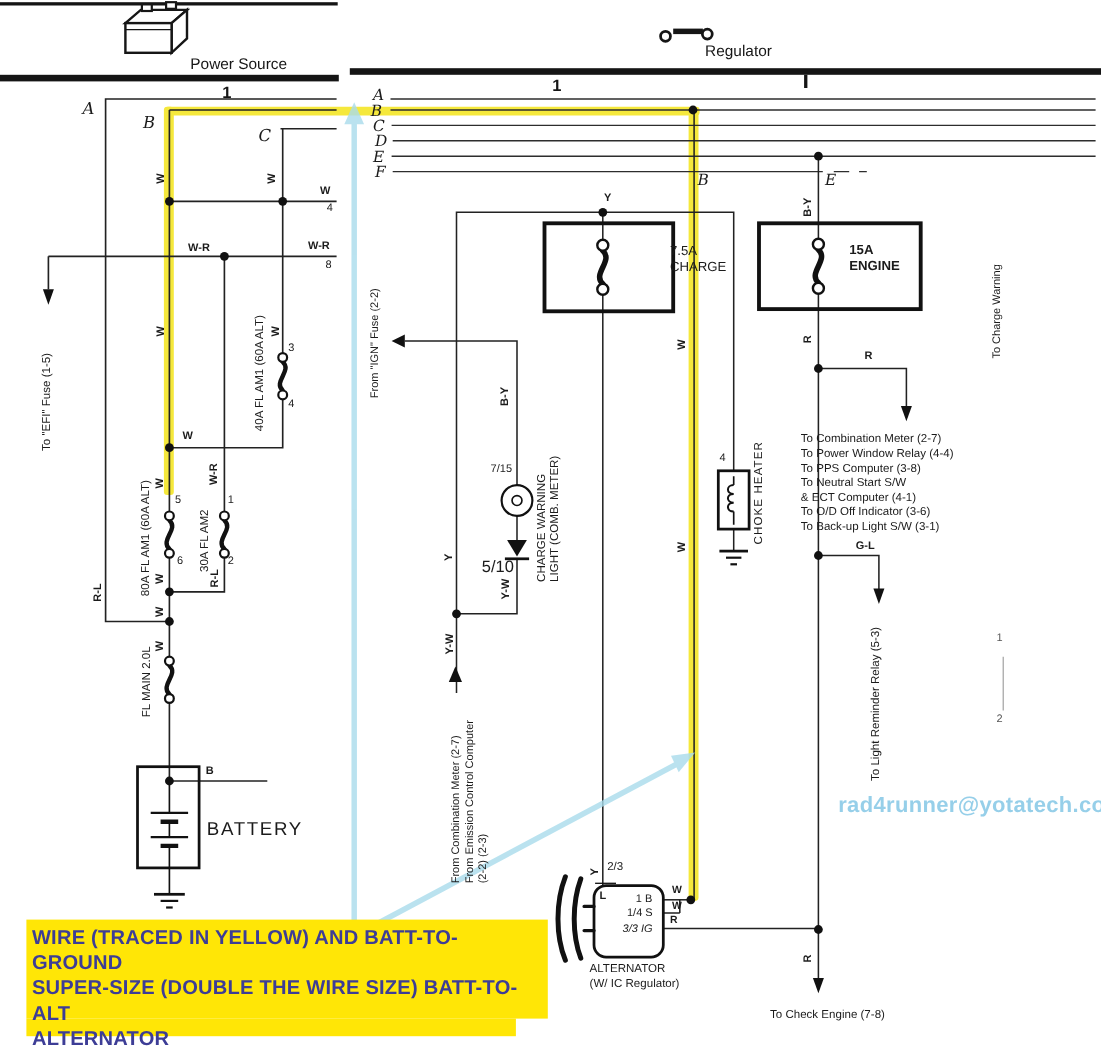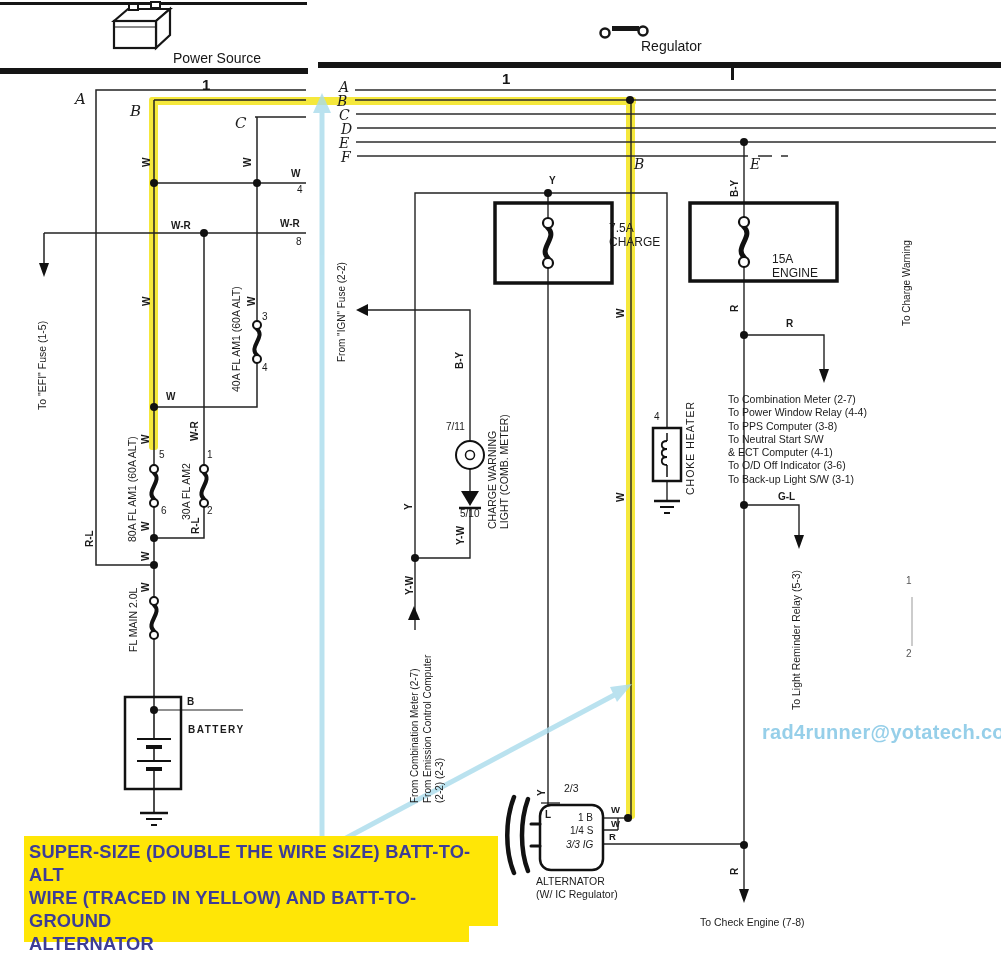--- a/index.html
+++ b/index.html
@@ -241,75 +241,75 @@
       <div class="lbl rot" style="left: 189px; top: 441px; font-size: 10px; font-weight: bold;">W-R</div>
       <div class="lbl" style="left: 207px; top: 449px; font-size: 10px;">1</div>
       <div class="lbl" style="left: 207px; top: 505px; font-size: 10px;">2</div>
       <div class="lbl rot" style="left: 181px; top: 520px; font-size: 10.5px;">30A FL AM2</div>
       <div class="lbl rot" style="left: 190px; top: 534px; font-size: 10px; font-weight: bold;">R-L</div>
       <div class="lbl rot" style="left: 140px; top: 531px; font-size: 10px; font-weight: bold;">W</div>
       <div class="lbl rot" style="left: 140px; top: 561px; font-size: 10px; font-weight: bold;">W</div>
       <div class="lbl rot" style="left: 140px; top: 592px; font-size: 10px; font-weight: bold;">W</div>
       <div class="lbl rot" style="left: 128px; top: 652px; font-size: 10.5px;">FL MAIN 2.0L</div>
       <div class="lbl" style="left: 187px; top: 696px; font-size: 10px; font-weight: bold;">B</div>
-      <div class="lbl" style="left: 188px; top: 724px; font-size: 10px; letter-spacing: 1.5px; font-weight: bold;">BATTERY</div>
+      <div class="lbl" style="left: 188px; top: 744px; font-size: 17px; letter-spacing: 1.5px;">BATTERY</div>
       <div class="lbl" style="left: 549px; top: 175px; font-size: 10px; font-weight: bold;">Y</div>
       <div class="lbl" style="left: 561px; top: 221px; font-size: 12px; font-weight: normal; line-height: 14px; margin-left: 48px;">7.5A
 CHARGE</div>
       <div class="lbl rot" style="left: 336px; top: 362px; font-size: 10px;">From "IGN" Fuse (2-2)</div>
       <div class="lbl rot" style="left: 454px; top: 369px; font-size: 10px; font-weight: bold;">B-Y</div>
       <div class="lbl rot" style="left: 729px; top: 197px; font-size: 10px; font-weight: bold;">B-Y</div>
-      <div class="lbl" style="left: 772px; top: 220px; font-size: 12px; font-weight: normal; line-height: 14px; margin-top: 32px;">15A
+      <div class="lbl" style="left: 772px; top: 220px; font-size: 12px; font-weight: bold; line-height: 14px;">15A
 ENGINE</div>
       <div class="lbl rot" style="left: 901px; top: 326px; font-size: 10px;">To Charge Warning</div>
       <div class="lbl rot" style="left: 615px; top: 318px; font-size: 10px; font-weight: bold;">W</div>
       <div class="lbl rot" style="left: 615px; top: 502px; font-size: 10px; font-weight: bold;">W</div>
       <div class="lbl rot" style="left: 729px; top: 312px; font-size: 10px; font-weight: bold;">R</div>
       <div class="lbl" style="left: 786px; top: 318px; font-size: 10px; font-weight: bold;">R</div>
       <div class="lbl" style="left: 728px; top: 393px; font-size: 10.5px; line-height: 13.3px;">To Combination Meter (2-7)
 To Power Window Relay (4-4)
 To PPS Computer (3-8)
 To Neutral Start S/W
 &amp; ECT Computer (4-1)
 To O/D Off Indicator (3-6)
 To Back-up Light S/W (3-1)</div>
       <div class="lbl" style="left: 778px; top: 491px; font-size: 10px; font-weight: bold;">G-L</div>
       <div class="lbl rot" style="left: 791px; top: 710px; font-size: 10.5px;">To Light Reminder Relay (5-3)</div>
       <div class="lbl" style="left: 654px; top: 411px; font-size: 10px;">4</div>
       <div class="lbl rot" style="left: 685px; top: 495px; font-size: 10.5px; letter-spacing: 1px;">CHOKE HEATER</div>
-      <div class="lbl" style="left: 446px; top: 421px; font-size: 10px;">7/11</div>
-      <div class="lbl" style="left: 460px; top: 508px; font-size: 10px;">5/10</div>
+      <div class="lbl" style="left: 446px; top: 421px; font-size: 10px;">7/15</div>
+      <div class="lbl" style="left: 438px; top: 508px; font-size: 15px;">5/10</div>
       <div class="lbl rot" style="left: 403px; top: 510px; font-size: 10px; font-weight: bold;">Y</div>
       <div class="lbl rot" style="left: 455px; top: 545px; font-size: 10px; font-weight: bold;">Y-W</div>
       <div class="lbl rot" style="left: 404px; top: 595px; font-size: 10px; font-weight: bold;">Y-W</div>
       <div class="lbl rot" style="left: 486px; top: 529px; font-size: 10.5px; line-height: 12px;">CHARGE WARNING
 LIGHT (COMB. METER)</div>
       <div class="lbl rot" style="left: 409px; top: 803px; font-size: 10px; line-height: 12.5px;">From Combination Meter (2-7)
 From Emission Control Computer
 (2-2) (2-3)</div>
       <div class="lbl rot" style="left: 536px; top: 796px; font-size: 10px; font-weight: bold;">Y</div>
-      <div class="lbl" style="left: 552px; top: 783px; font-size: 10.5px; margin-left: 12px;">2/3</div>
+      <div class="lbl" style="left: 552px; top: 783px; font-size: 10.5px;">2/3</div>
       <div class="lbl" style="left: 545px; top: 809px; font-size: 10px; font-weight: bold;">L</div>
       <div class="lbl" style="left: 578px; top: 812px; font-size: 10px;">1 B</div>
       <div class="lbl" style="left: 570px; top: 825px; font-size: 10px;">1/4 S</div>
       <div class="lbl" style="left: 566px; top: 839px; font-size: 10px; font-style: italic;">3/3 IG</div>
       <div class="lbl" style="left: 611px; top: 805px; font-size: 9.5px; font-weight: bold;">W</div>
       <div class="lbl" style="left: 611px; top: 819px; font-size: 9.5px; font-weight: bold;">W</div>
       <div class="lbl" style="left: 609px; top: 832px; font-size: 9.5px; font-weight: bold;">R</div>
       <div class="lbl" style="left: 536px; top: 875px; font-size: 10.5px; line-height: 12.5px;">ALTERNATOR
 (W/ IC Regulator)</div>
       <div class="lbl rot" style="left: 729px; top: 875px; font-size: 10px; font-weight: bold;">R</div>
       <div class="lbl" style="left: 700px; top: 917px; font-size: 10.5px;">To Check Engine (7-8)</div>
       <div class="lbl" style="left: 906px; top: 575px; font-size: 10px; color: rgb(85, 85, 85);">1</div>
       <div class="lbl" style="left: 906px; top: 648px; font-size: 10px; color: rgb(85, 85, 85);">2</div>
     </div>
 
   <div class="note-box" style="left:24px;top:836px;width:474px;height:90px"></div>
   <div class="note-box" style="left:24px;top:926px;width:445px;height:16px"></div>
   <div class="note-text">
+    <div>WIRE (TRACED IN YELLOW) AND BATT-TO-GROUND</div>
     <div>SUPER-SIZE (DOUBLE THE WIRE SIZE) BATT-TO-ALT</div>
-    <div>WIRE (TRACED IN YELLOW) AND BATT-TO-GROUND</div>
     <div>ALTERNATOR</div>
   </div>
 
   <div class="email" style="top:721px">rad4runner@yotatech.com</div>
 
 </div>
 
 </body></html>

